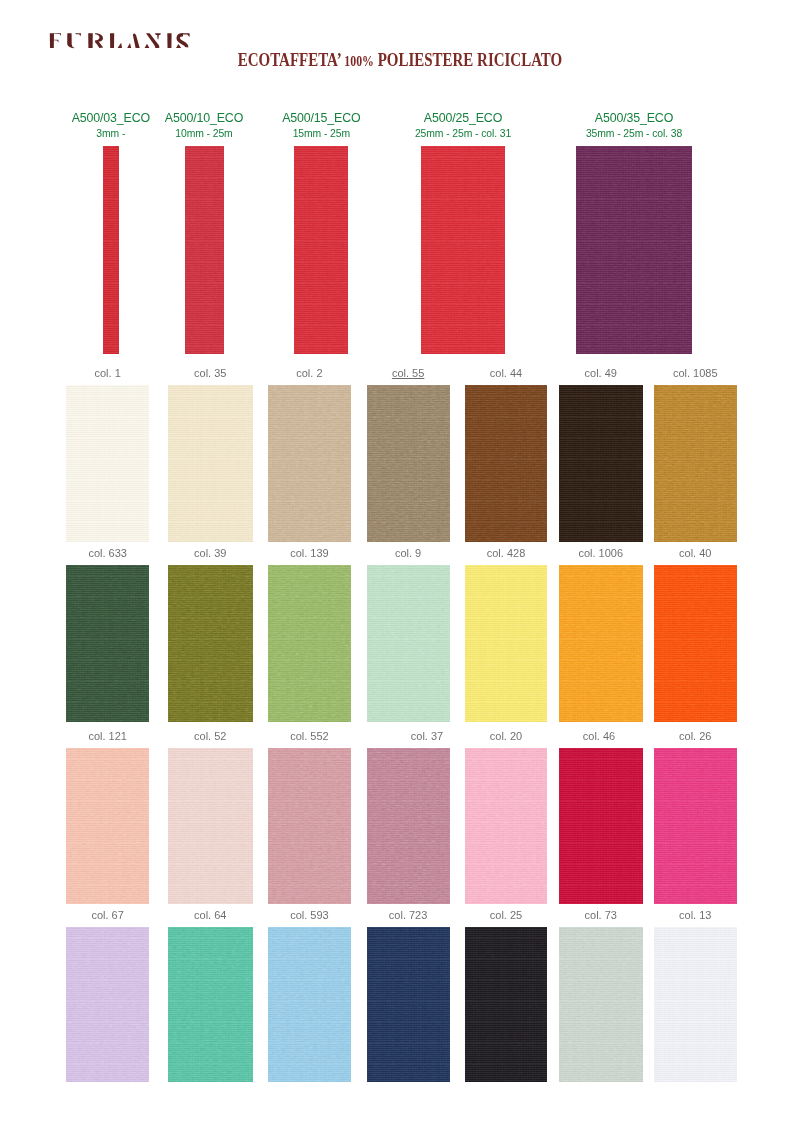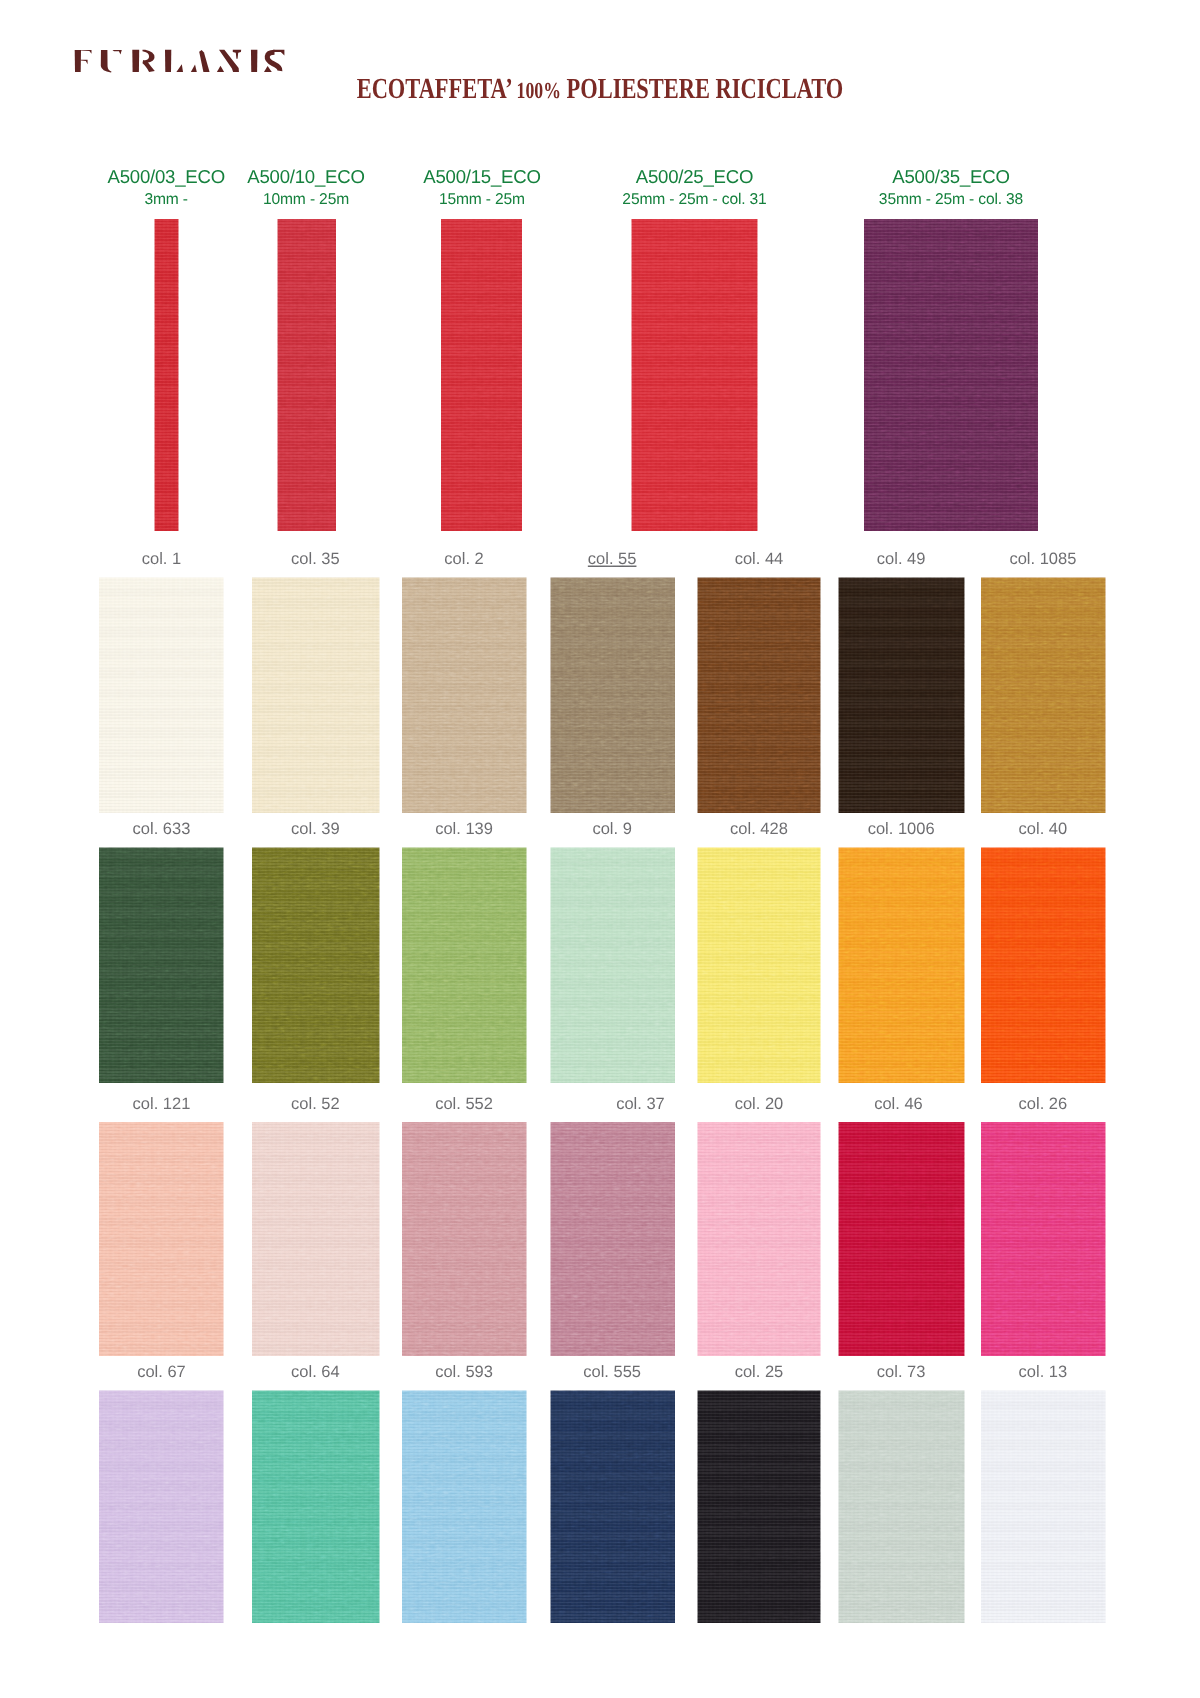--- a/index.html
+++ b/index.html
@@ -178,21 +178,21 @@
       <div class="swlabel" style="left: 588px; top: 731px; margin-left: 11px;">col. 46</div>
       <div class="sw" style="left: 558.5px; top: 748px; height: 155.5px; width: 84.5px; background: rgb(198, 11, 53);"></div>
       <div class="swlabel" style="left: 695.25px; top: 731px;">col. 26</div>
       <div class="sw" style="left: 653.5px; top: 748px; height: 155.5px; width: 83.5px; background: rgb(234, 54, 122);"></div>
       <div class="swlabel" style="left: 107.65px; top: 910px;">col. 67</div>
       <div class="sw" style="left: 66px; top: 927px; height: 154.5px; width: 83.3px; background: rgb(212, 189, 230);"></div>
       <div class="swlabel" style="left: 210.25px; top: 910px;">col. 64</div>
       <div class="sw" style="left: 168px; top: 927px; height: 154.5px; width: 84.5px; background: rgb(83, 192, 159);"></div>
       <div class="swlabel" style="left: 309.4px; top: 910px;">col. 593</div>
       <div class="sw" style="left: 268px; top: 927px; height: 154.5px; width: 82.8px; background: rgb(145, 202, 233);"></div>
-      <div class="swlabel" style="left: 408.1px; top: 910px;">col. 555</div>
+      <div class="swlabel" style="left: 408.1px; top: 910px;">col. 723</div>
       <div class="sw" style="left: 366.5px; top: 927px; height: 154.5px; width: 83.2px; background: rgb(29, 48, 84);"></div>
       <div class="swlabel" style="left: 506px; top: 910px;">col. 25</div>
       <div class="sw" style="left: 465px; top: 927px; height: 154.5px; width: 82px; background: rgb(27, 24, 29);"></div>
       <div class="swlabel" style="left: 600.75px; top: 910px;">col. 73</div>
       <div class="sw" style="left: 558.5px; top: 927px; height: 154.5px; width: 84.5px; background: rgb(200, 212, 203);"></div>
       <div class="swlabel" style="left: 695.25px; top: 910px;">col. 13</div>
       <div class="sw" style="left: 653.5px; top: 927px; height: 154.5px; width: 83.5px; background: rgb(240, 242, 248);"></div>
     </div>
 
   <svg id="grain" viewBox="0 0 800 1132" width="800" height="1132">

